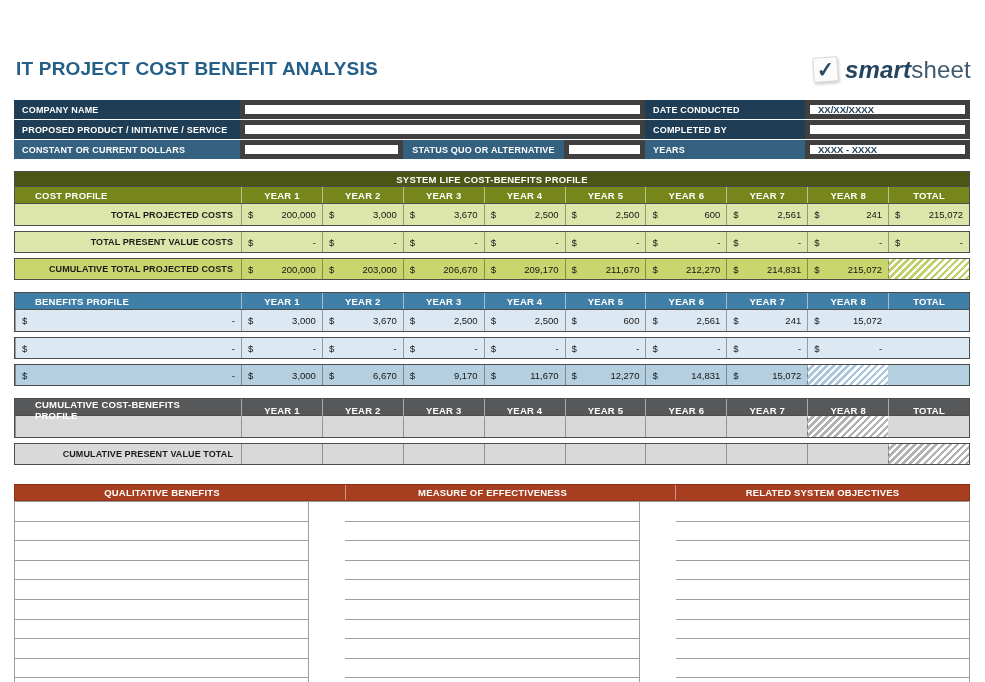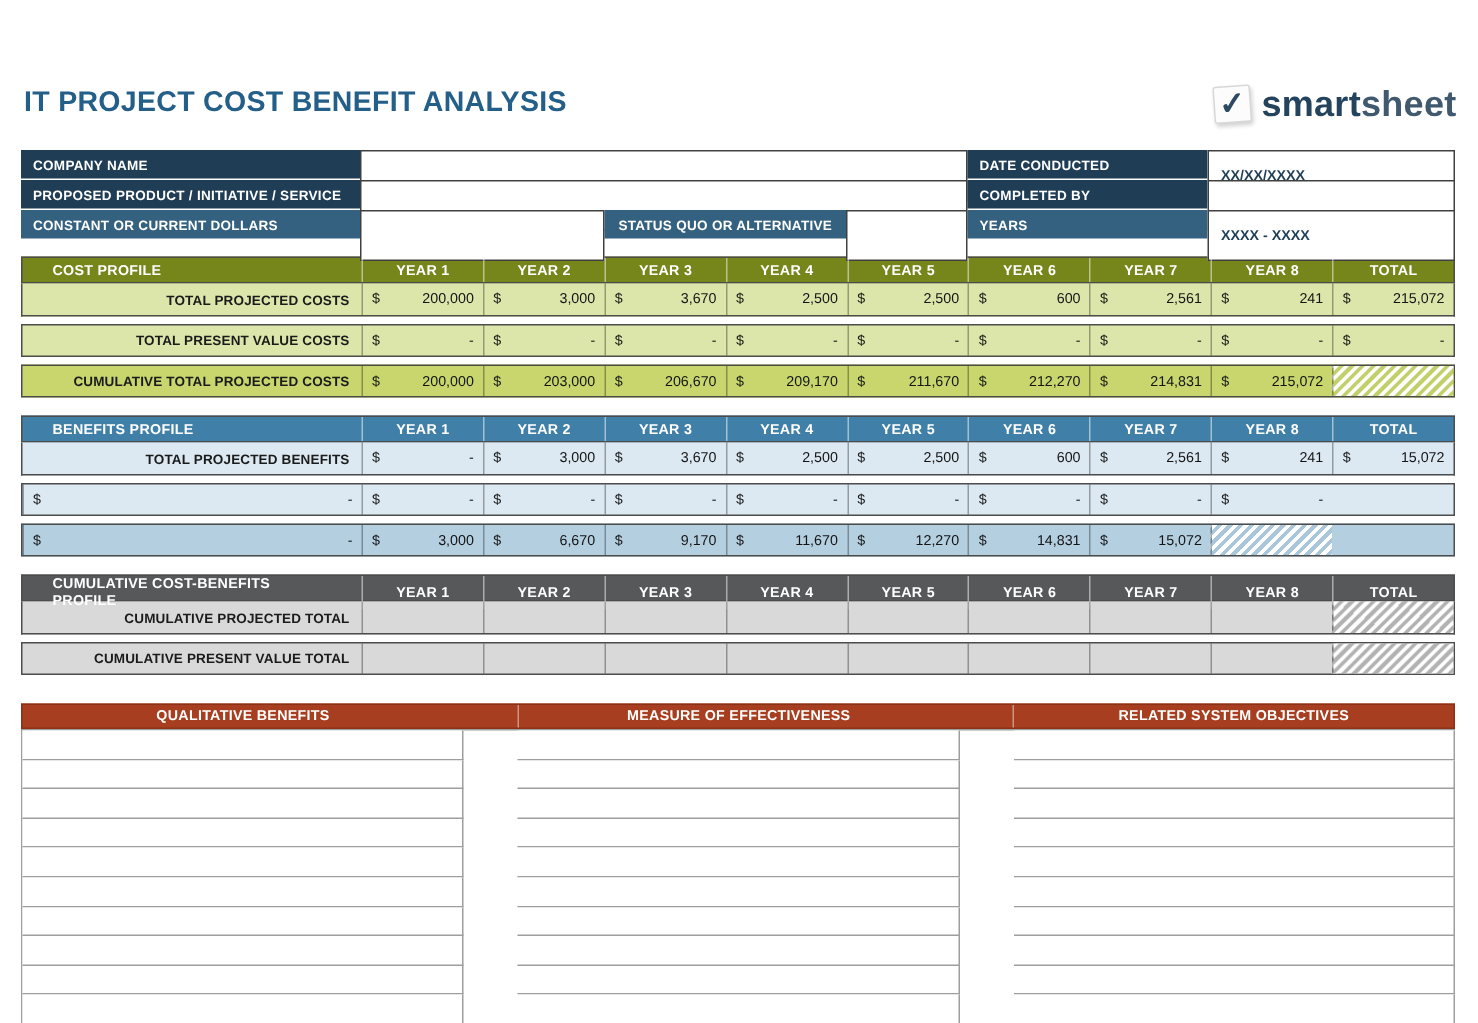--- a/index.html
+++ b/index.html
@@ -14,29 +14,29 @@
   .sheet{padding:6px 14px 0 14px;width:985px;margin-top:48px;}
 
   
   .topbar{display:flex;justify-content:space-between;align-items:flex-start;height:38px;}
   .page-title{margin:4px 0 0 2px;font-size:19px;font-weight:700;color:var(--title);letter-spacing:.2px;}
   .logo{display:flex;align-items:center;gap:7px;margin-top:3px;}
   .logo-mark{width:25px;height:25px;background:#fcfcfc;border:1px solid #d8d8d8;border-radius:2px;
     box-shadow:1px 2px 3px rgba(0,0,0,.18);transform:rotate(-4deg);
     display:flex;align-items:center;justify-content:center;font-size:21px;font-weight:700;color:#2c4a63;line-height:1;}
   .logo-word{font-size:24px;color:#24435c;letter-spacing:.2px;line-height:1;}
-  .logo-word .w-bold{font-weight:700;}
-  .logo-word .w-light{font-weight:700;color:#41596e;}
+  .logo-word .w-bold{font-weight:700;font-style:italic;}
+  .logo-word .w-light{font-weight:400;color:#41596e;}
 
   
   .info{display:grid;grid-template-columns:226px 163px 161px 81px 160px 165px;grid-auto-rows:19px;row-gap:1px;margin-top:8px;width:956px;}
   .ilabel{background:var(--navy);color:#fff;font-size:9px;font-weight:700;display:flex;align-items:center;padding:0 8px;letter-spacing:.2px;white-space:nowrap;overflow:hidden;}
   .ilabel.steel{background:var(--steel);}
   .ilabel.ctr{justify-content:center;}
-  .ivalue{background:#fff;border:1px solid #404040;font-size:9.5px;font-weight:700;color:#1f3d55;display:flex;align-items:center;padding:16px 8px;}
+  .ivalue{background:#fff;border:5px solid #404040;font-size:9.5px;font-weight:700;color:#1f3d55;display:flex;align-items:center;padding:4px 8px;}
   .sp3{grid-column:2/5;}
 
   
   .money-table{width:956px;margin-top:12px;}
   .mt-green{--c-dark:var(--green-dark);--c-head:var(--green-head);--c-row:var(--green-row);--c-cum:var(--green-cum);--c-hatch:var(--green-hatch);}
   .mt-blue{--c-head:var(--blue-head);--c-row:var(--blue-row);--c-cum:var(--blue-cum);--c-hatch:var(--blue-hatch);}
   .mt-gray{--c-head:var(--gray-head);--c-row:var(--gray-row);--c-cum:var(--gray-row);--c-hatch:var(--gray-hatch);}
   .ttl{height:15px;background:var(--c-dark);color:#fff;font-size:9.5px;font-weight:700;display:flex;align-items:center;justify-content:center;border:1px solid #4c4c4c;border-bottom:none;letter-spacing:.2px;}
   .mrow{display:grid;grid-template-columns:226px repeat(9,1fr);}
   .hdr{height:18px;background:var(--c-head);border:1px solid #4c4c4c;}
@@ -85,20 +85,21 @@
 
     <div class="ilabel steel">CONSTANT OR CURRENT DOLLARS</div>
     <div class="ivalue"></div>
     <div class="ilabel steel ctr">STATUS QUO OR ALTERNATIVE</div>
     <div class="ivalue"></div>
     <div class="ilabel steel">YEARS</div>
     <div class="ivalue">XXXX - XXXX</div>
   </div>
 
   <div id="cost-table" class="money-table mt-green">
+      <div class="ttl">SYSTEM LIFE COST-BENEFITS PROFILE</div>
       <div class="mrow hdr">
         <div class="corner">COST PROFILE</div>
         <div class="ycell">YEAR 1</div>
         <div class="ycell">YEAR 2</div>
         <div class="ycell">YEAR 3</div>
         <div class="ycell">YEAR 4</div>
         <div class="ycell">YEAR 5</div>
         <div class="ycell">YEAR 6</div>
         <div class="ycell">YEAR 7</div>
         <div class="ycell">YEAR 8</div>
@@ -226,21 +227,20 @@
         <div class="ycell">YEAR 2</div>
         <div class="ycell">YEAR 3</div>
         <div class="ycell">YEAR 4</div>
         <div class="ycell">YEAR 5</div>
         <div class="ycell">YEAR 6</div>
         <div class="ycell">YEAR 7</div>
         <div class="ycell">YEAR 8</div>
         <div class="ycell">TOTAL</div>
       </div>
       <div class="mrow bar light">
-        <div class="rlabel">TOTAL PROJECTED BENEFITS</div>
         <div class="cell money">
           <span class="cur">$</span>
           <span class="num">-</span>
         </div>
         <div class="cell money">
           <span class="cur">$</span>
           <span class="num">3,000</span>
         </div>
         <div class="cell money">
           <span class="cur">$</span>
@@ -352,21 +352,20 @@
         <div class="ycell">YEAR 2</div>
         <div class="ycell">YEAR 3</div>
         <div class="ycell">YEAR 4</div>
         <div class="ycell">YEAR 5</div>
         <div class="ycell">YEAR 6</div>
         <div class="ycell">YEAR 7</div>
         <div class="ycell">YEAR 8</div>
         <div class="ycell">TOTAL</div>
       </div>
       <div class="mrow bar light">
-        <div class="rlabel">CUMULATIVE PROJECTED TOTAL</div>
         <div class="cell money"></div>
         <div class="cell money"></div>
         <div class="cell money"></div>
         <div class="cell money"></div>
         <div class="cell money"></div>
         <div class="cell money"></div>
         <div class="cell money"></div>
         <div class="cell money"></div>
         <div class="cell hatch"></div>
       </div>

